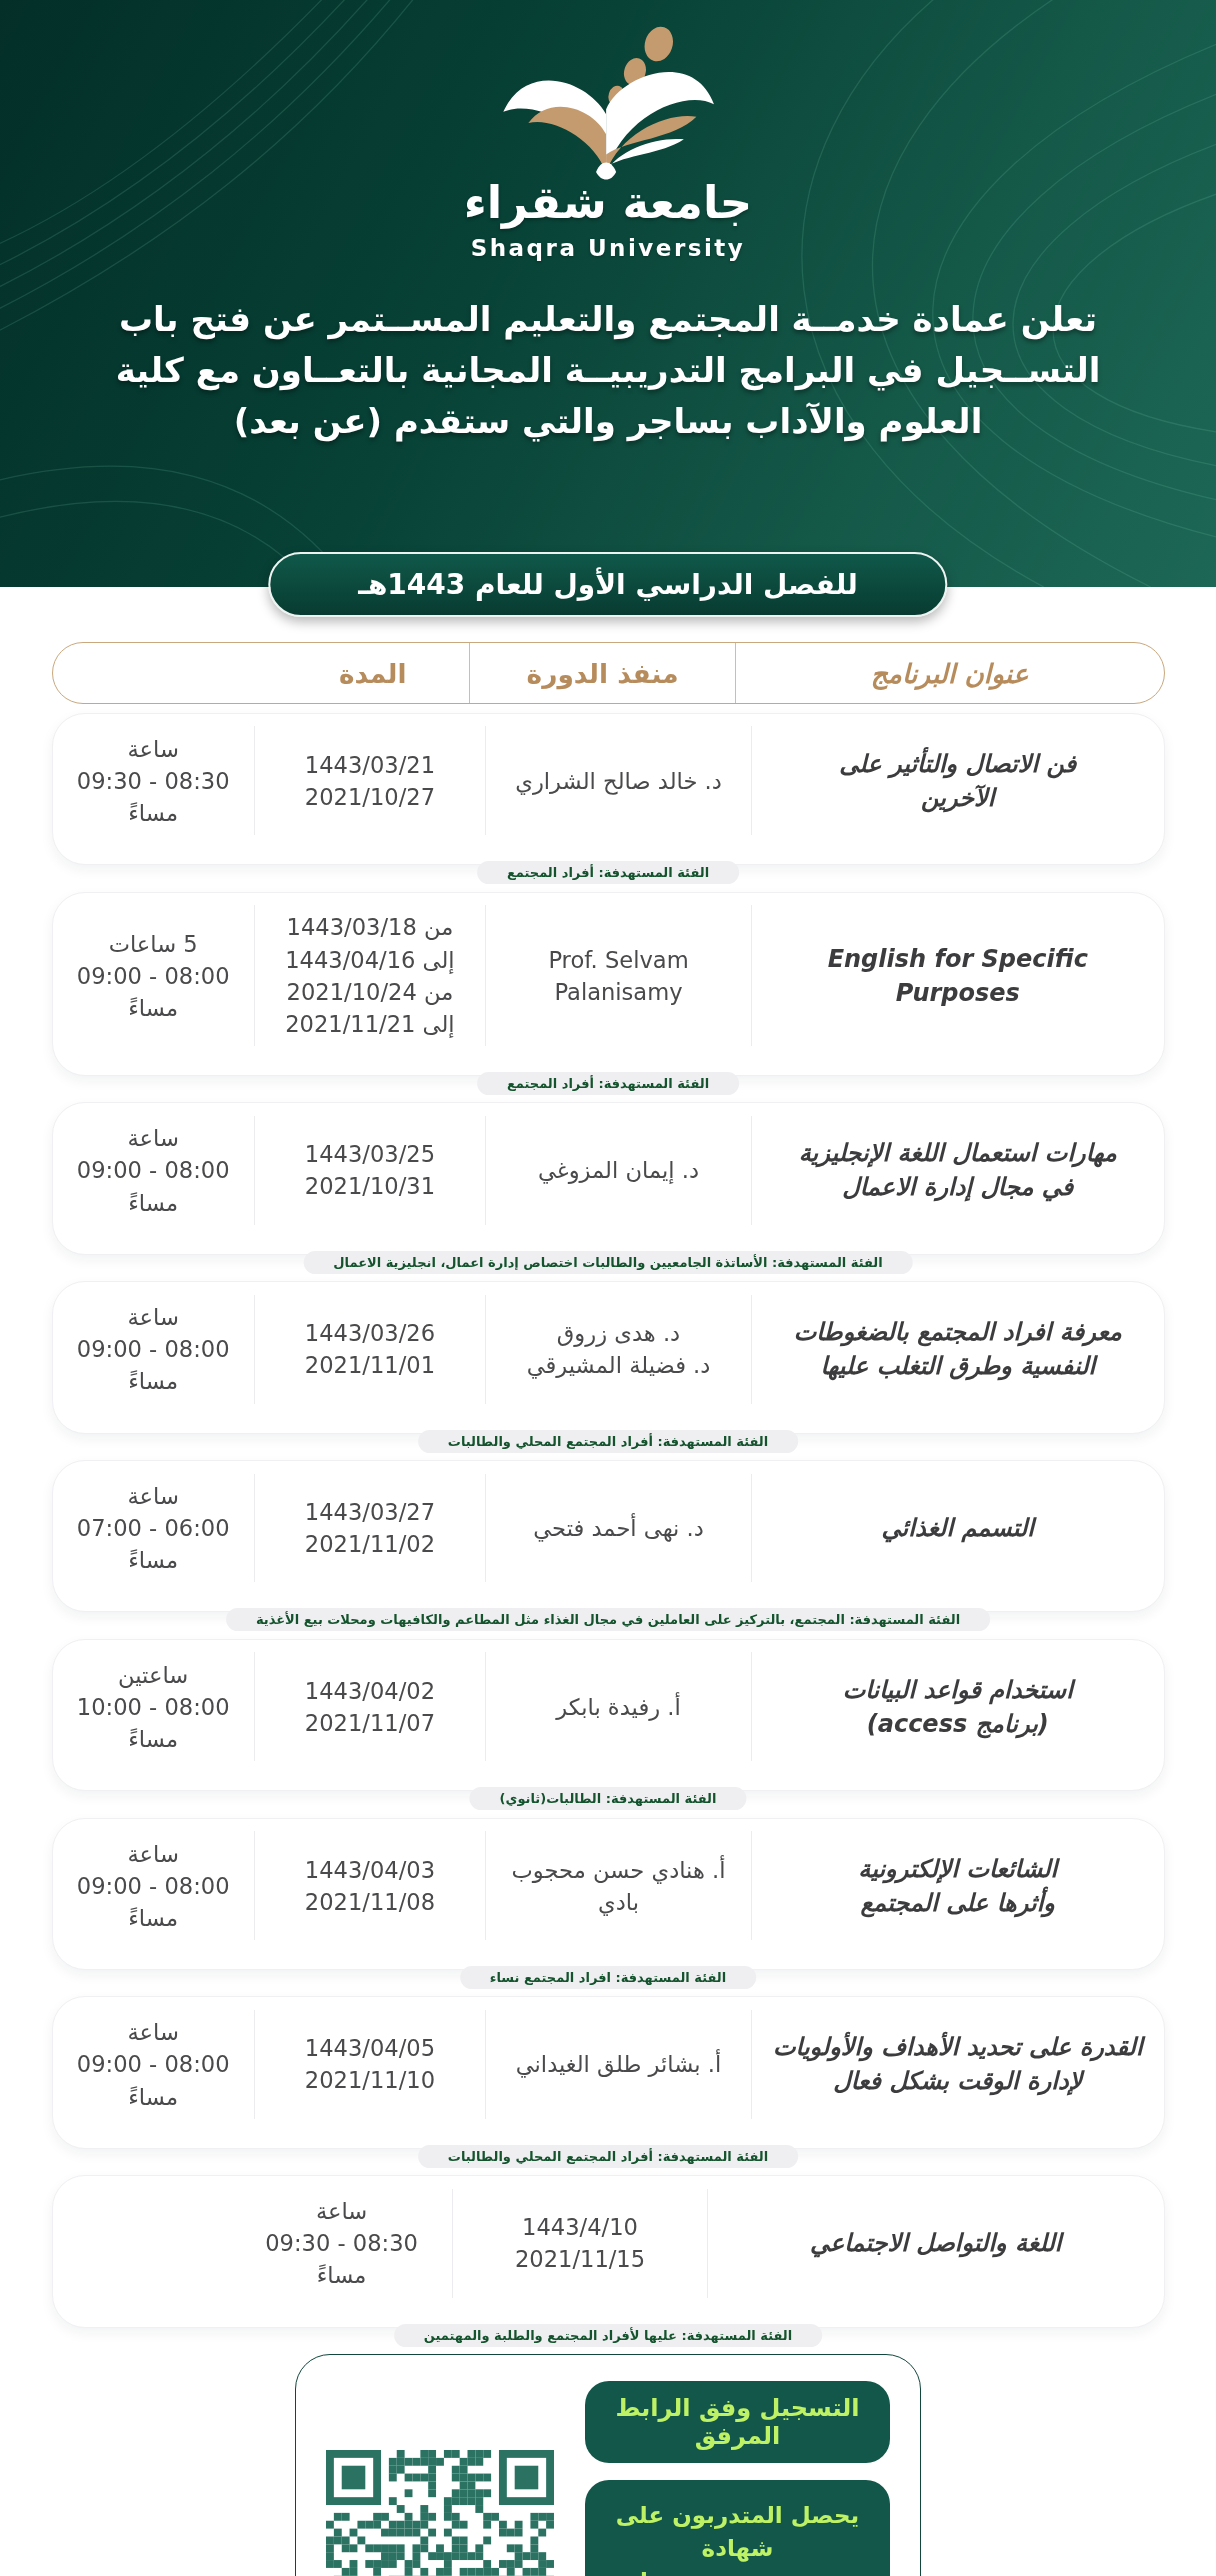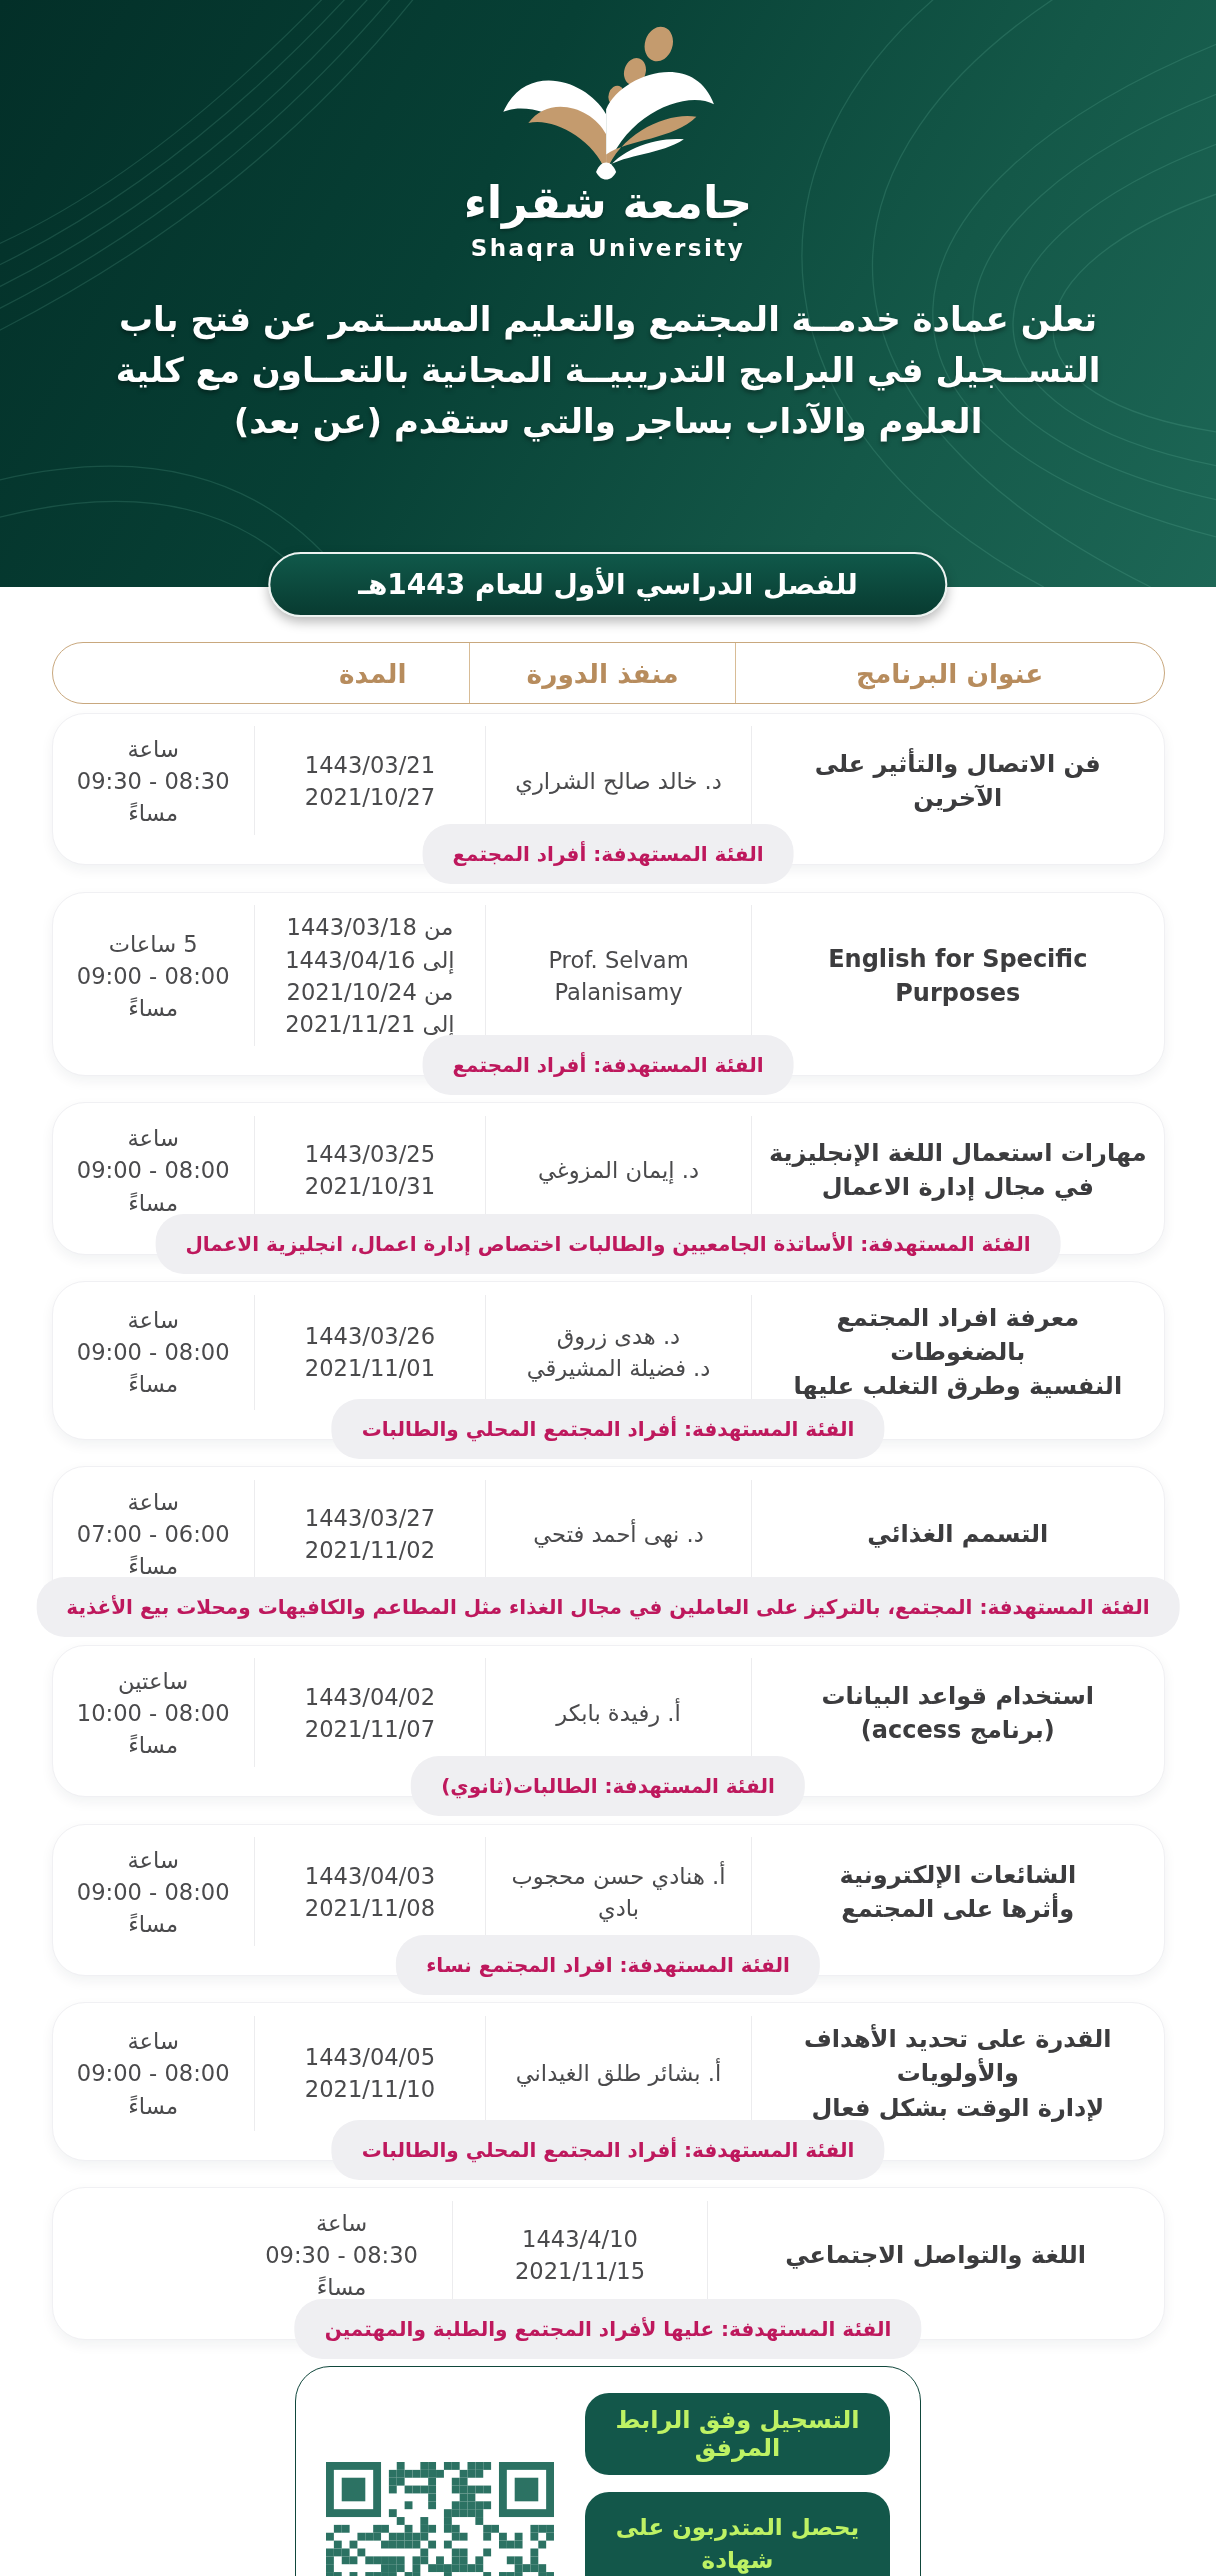--- a/index.html
+++ b/index.html
@@ -35,40 +35,40 @@
   
   .table-section{padding-top:55px;}
   .thead,.card{width:1111px;margin:0 auto;display:flex;direction:rtl;}
   .thead{
     border:1.9px solid #c9a87e;border-radius:34px;height:60px;
     align-items:stretch;color:#b78c5d;font-size:26.4px;font-weight:bold;
     margin-bottom:8.8px;background:#fff;
   }
   .thead .hc{display:flex;align-items:center;justify-content:center;text-align:center;}
   .thead .hc + .hc{border-inline-start:1.9px solid #d8bc96;}
-  .w-title{width:38.5%;}.w-inst{width:23.8%;}.w-date{width:20.3%;}.w-dur{width:17.4%;}
+  .w-title{width:38.5%;font-style:italic;}.w-inst{width:23.8%;}.w-date{width:20.3%;}.w-dur{width:17.4%;}
   .card{
     position:relative;background:#fff;border:1.3px solid #f0f0f3;border-radius:33px;
     box-shadow:0 5px 12.6px rgba(25,35,45,.06);
     margin-bottom:26.4px;min-height:126px;align-items:stretch;
     padding:3.8px 0 16.4px;
   }
   .c{
     display:flex;flex-direction:column;align-items:center;justify-content:center;
     text-align:center;padding:6.3px 14px;margin:8.8px 0 12.6px;
     color:#4a4a4c;font-size:22.6px;line-height:1.42;white-space:pre-line;
   }
   .c + .c{border-inline-start:1.3px solid #ececee;}
   .c-title{font-weight:bold;color:#3c3c3e;font-size:24px;}
   .c-duration span{display:block;}
   .c-duration .time{direction:ltr;unicode-bidi:isolate;}
   .chip{
     position:absolute;bottom:-20px;right:50%;transform:translateX(50%);
-    background:#efeff2;border-radius:28px;padding:18px 30px;
-    font-size:20px;font-weight:bold;color:#be185d;white-space:nowrap;
+    background:#efeff2;border-radius:28px;padding:4px 30px;
+    font-size:13px;font-weight:bold;color:#14532d;white-space:nowrap;
     z-index:3;
   }
   
   .qr-section{margin-top:24px;}
   .qr-card{
     width:626px;margin:0 auto;box-sizing:border-box;
     border:1.9px solid #11473c;border-radius:35px;background:#fff;
     display:flex;direction:ltr;align-items:center;gap:31px;
     padding:26.4px 30px;min-height:277px;
   }

